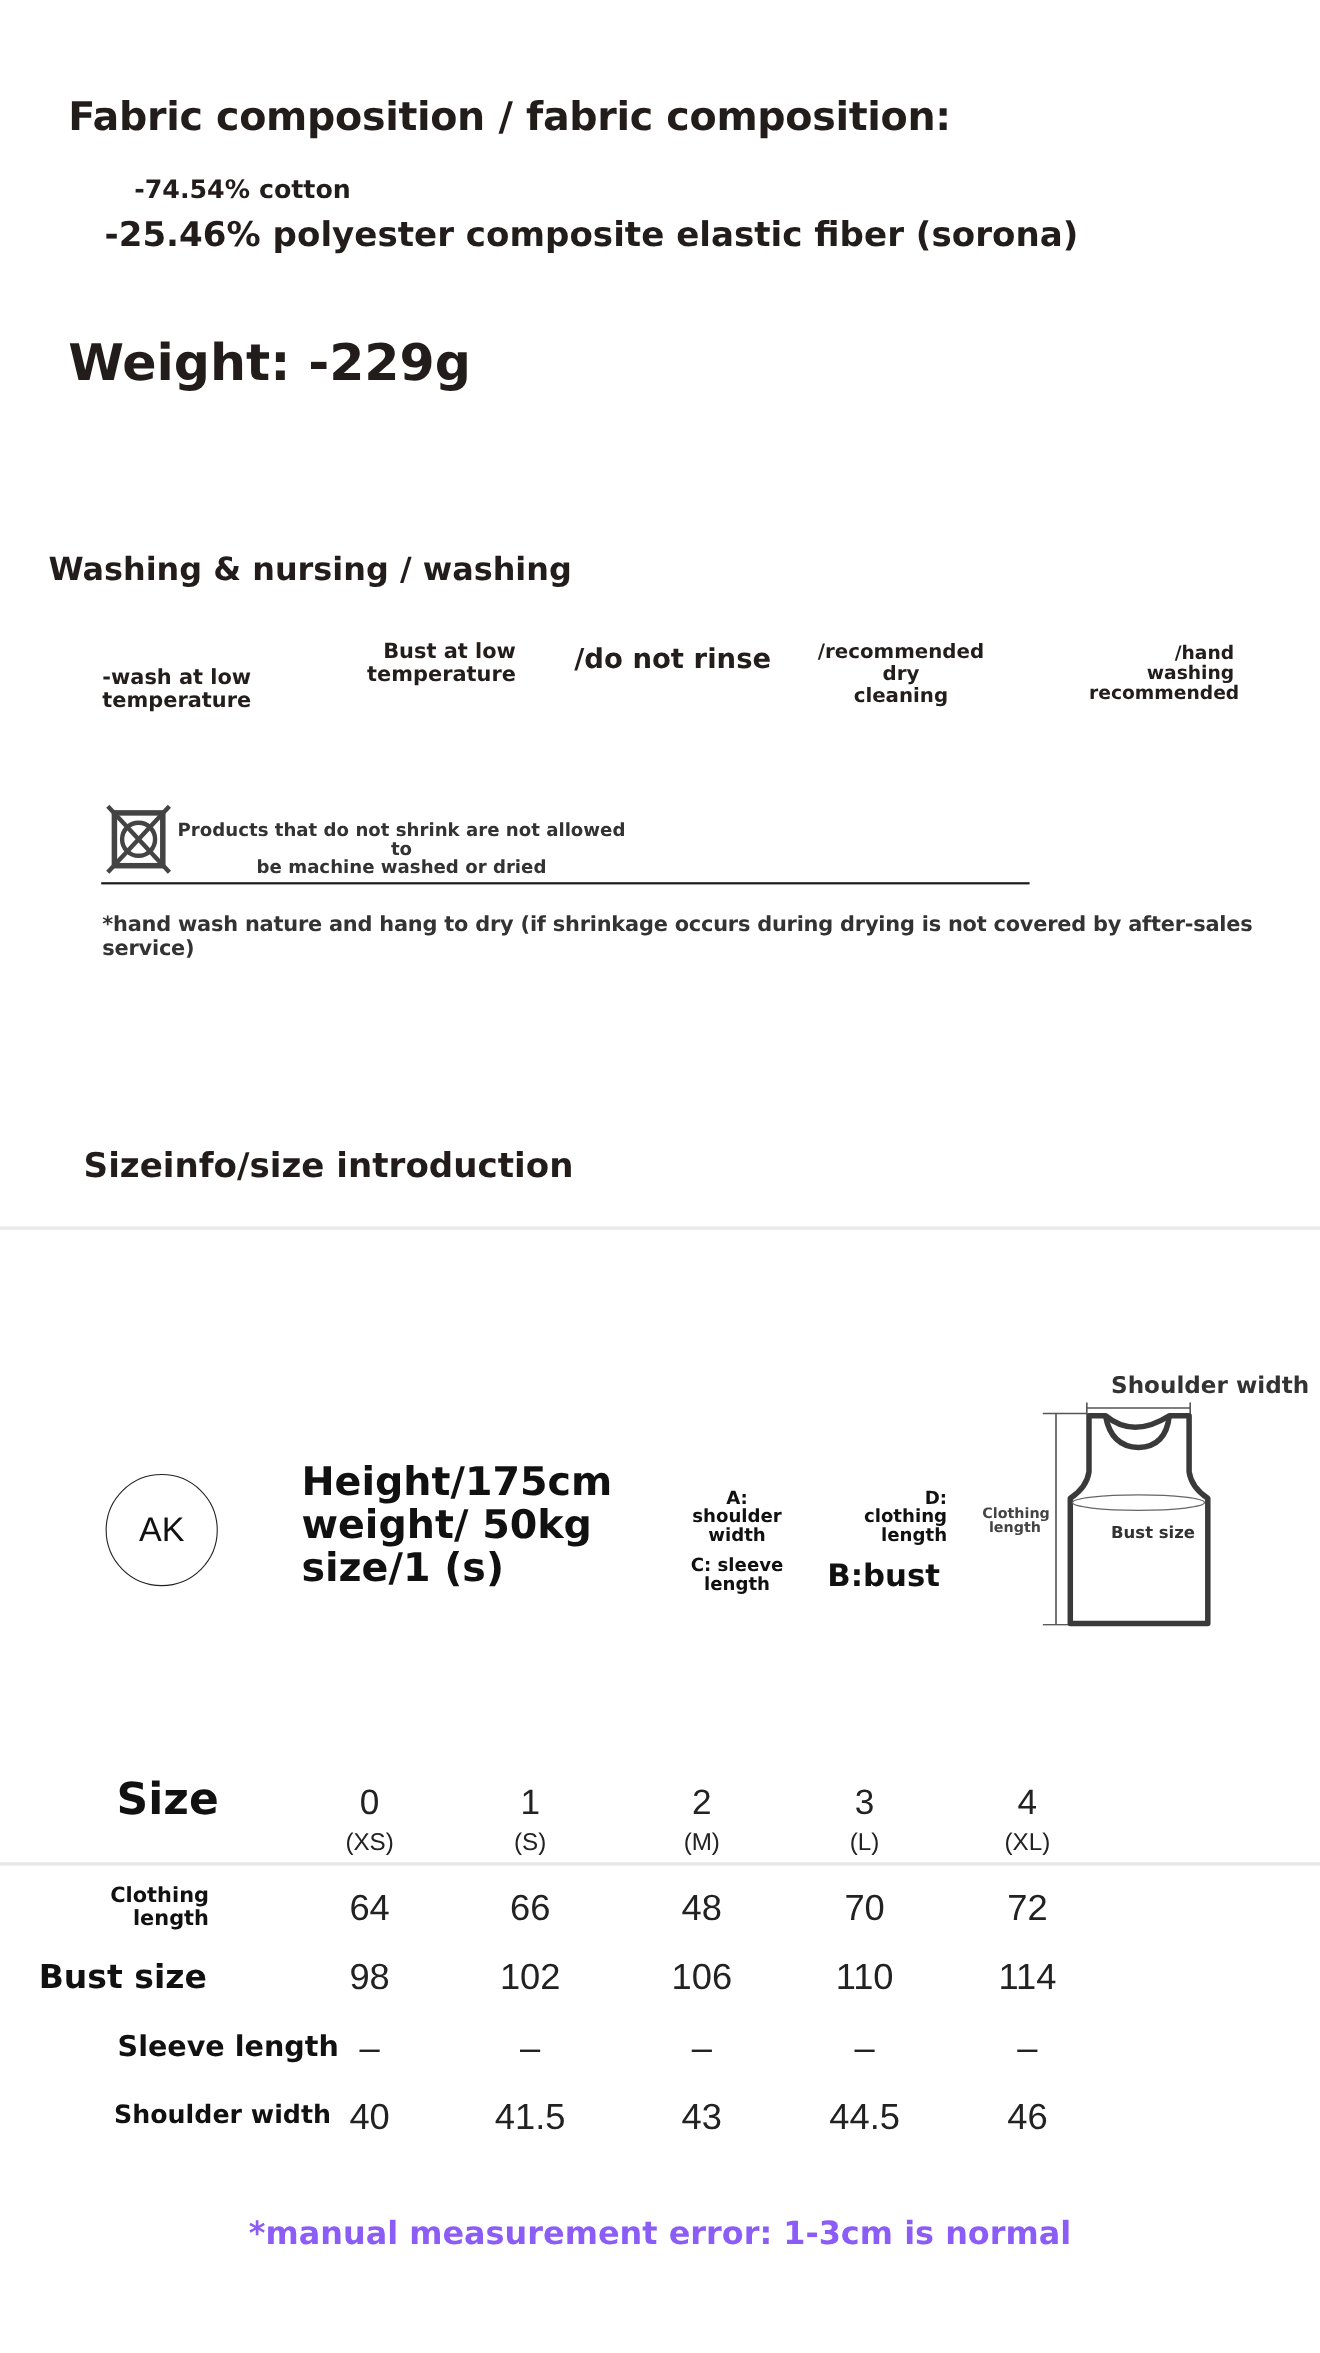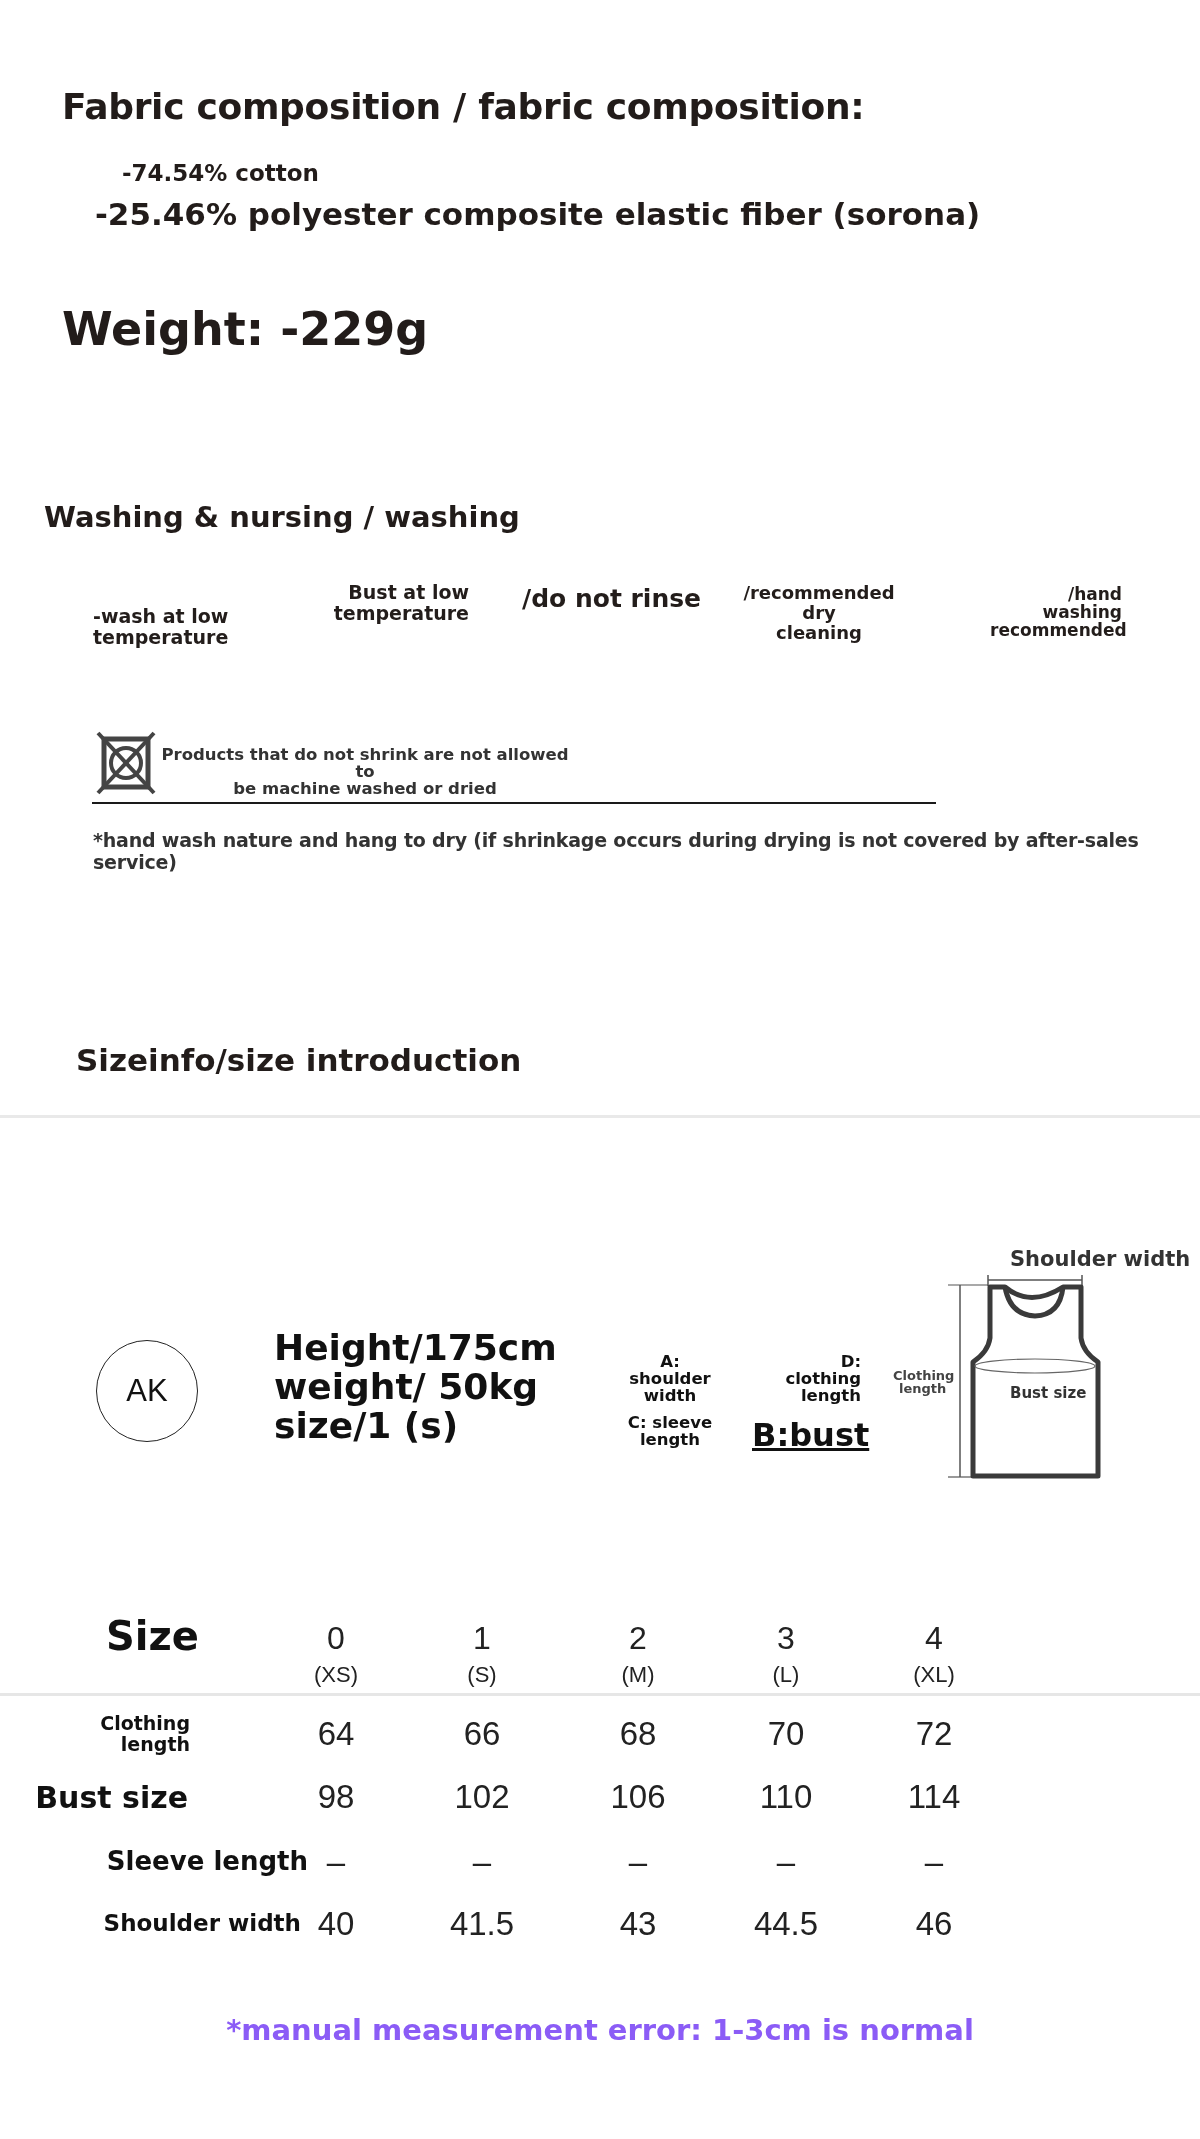--- a/index.html
+++ b/index.html
@@ -35,21 +35,21 @@
                   display: flex; align-items: center; justify-content: center; font-size: 31px; font-family: "Liberation Sans", sans-serif; color: #111; }
   .model-line { left: 274px; font-size: 36px; font-weight: bold; color: #111; line-height: 40px; }
   #model-height { top: 1328px; }
   #model-weight { top: 1367px; }
   #model-size { top: 1406px; }
 
   .legend { font-size: 16.5px; font-weight: bold; line-height: 17px; color: #111; }
   #legend-a { left: 620px; top: 1353px; width: 100px; text-align: center; }
   #legend-d { left: 765px; top: 1353px; width: 96px; text-align: right; }
   #legend-c { left: 625px; top: 1414px; width: 90px; text-align: center; }
-  #legend-b { left: 752px; top: 1416px; font-size: 32px; font-weight: bold; color: #111; text-decoration: underline; }
+  #legend-b { left: 752px; top: 1416px; font-size: 28px; font-weight: bold; color: #111; }
 
   #garment { left: 880px; top: 1230px; width: 320px; height: 260px; }
 
   
   .tbl-hdr { font-size: 40px; font-weight: bold; color: #111; }
   #size-label { left: 106px; top: 1613px; }
   .col-num { font-family: "Liberation Sans", sans-serif; font-size: 32px; color: #222; width: 90px; text-align: center; }
   .col-sub { font-family: "Liberation Sans", sans-serif; font-size: 22px; color: #222; width: 90px; text-align: center; }
   #table-divider { left: 0; top: 1693px; width: 1200px; height: 3px; background: #e6e6e6; }
 
@@ -158,21 +158,21 @@
   </div>
 <div id="table-divider" class="abs"></div>
 <div id="size-rows">
     <div>
       <div class="abs row-label" style="right: 1010px; top: 1713px; font-size: 19px; line-height: 21px;">
         <div>Clothing</div>
         <div>length</div>
       </div>
       <div class="abs cell" style="left: 281px; top: 1715px;">64</div>
       <div class="abs cell" style="left: 427px; top: 1715px;">66</div>
-      <div class="abs cell" style="left: 583px; top: 1715px;">68</div>
+      <div class="abs cell" style="left: 583px; top: 1715px;">48</div>
       <div class="abs cell" style="left: 731px; top: 1715px;">70</div>
       <div class="abs cell" style="left: 879px; top: 1715px;">72</div>
     </div>
     <div>
       <div class="abs row-label" style="right: 1012px; top: 1782px; font-size: 30px; line-height: 32px;">
         <div>Bust size</div>
       </div>
       <div class="abs cell" style="left: 281px; top: 1778px;">98</div>
       <div class="abs cell" style="left: 427px; top: 1778px;">102</div>
       <div class="abs cell" style="left: 583px; top: 1778px;">106</div>

